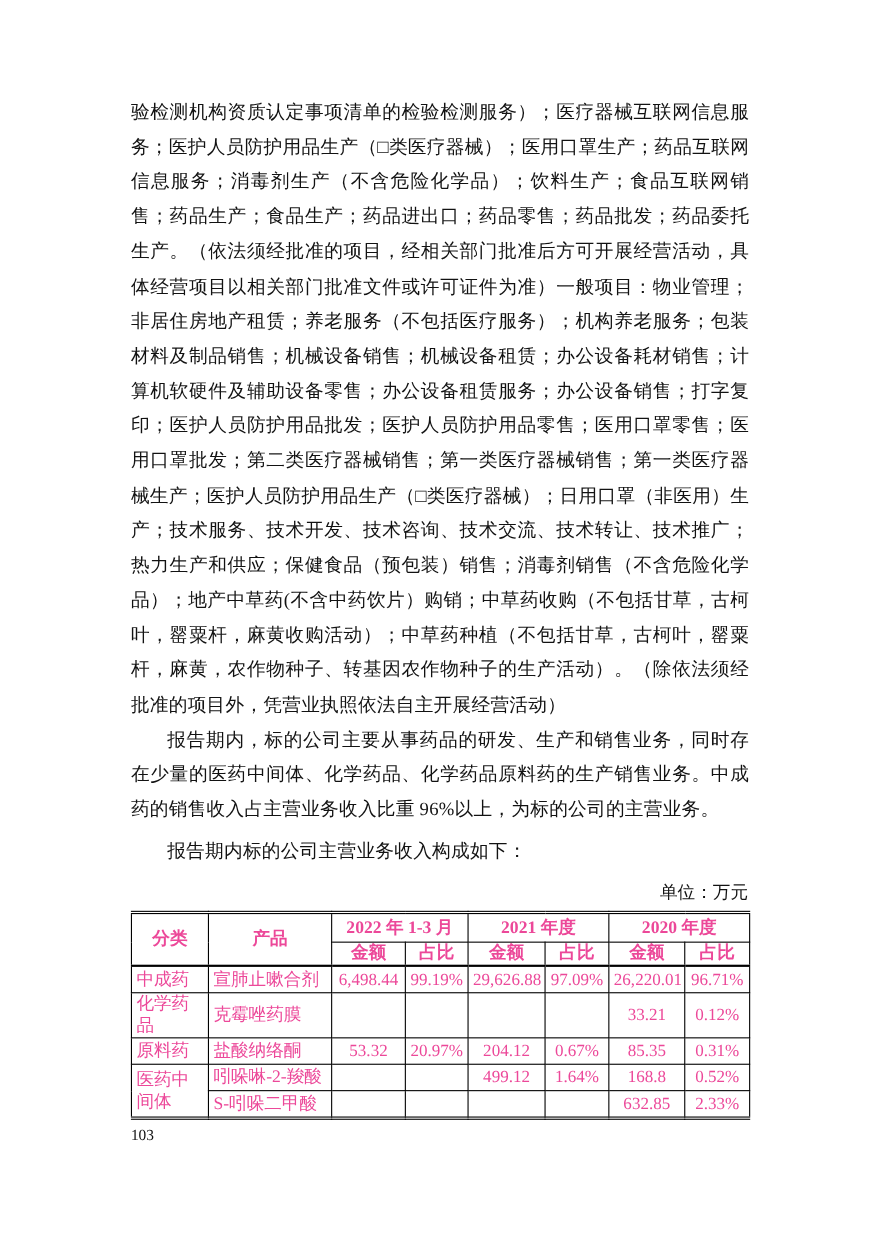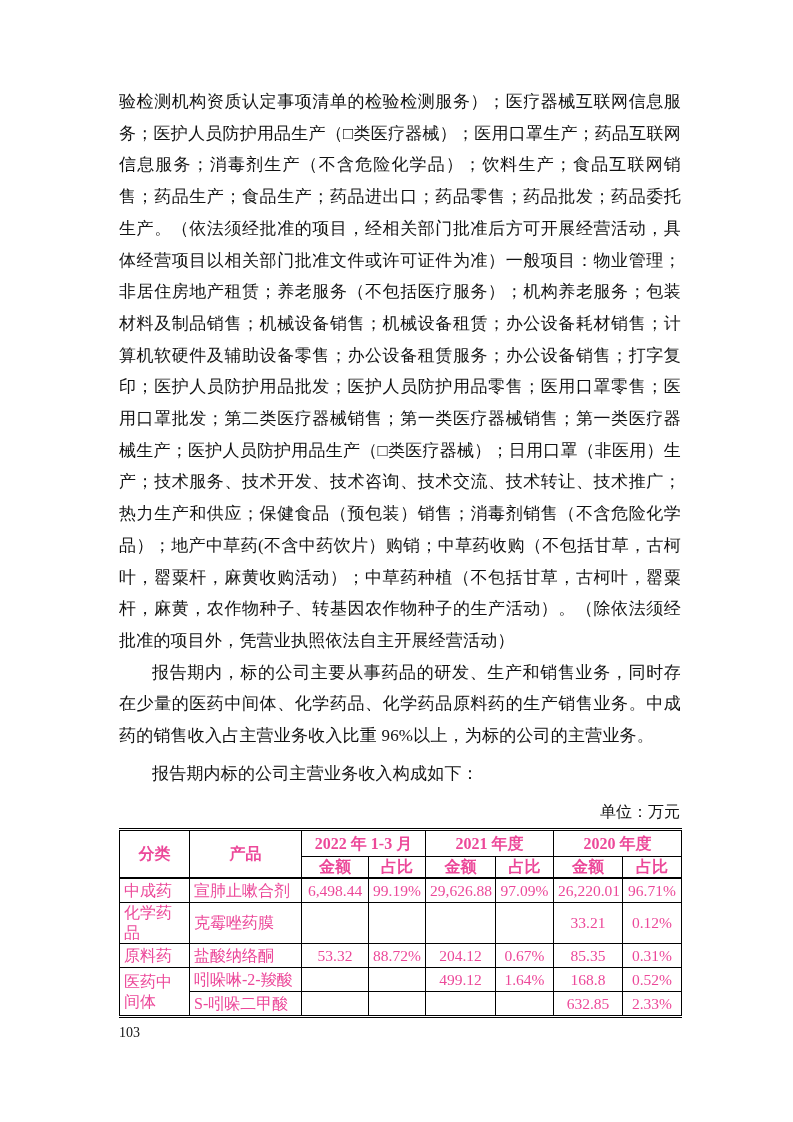--- a/index.html
+++ b/index.html
@@ -130,21 +130,21 @@
           <td class="num"></td>
           <td class="num"></td>
           <td class="num"></td>
           <td class="num">33.21</td>
           <td class="num">0.12%</td>
         </tr>
         <tr>
           <td class="cat">原料药</td>
           <td class="prod">盐酸纳络酮</td>
           <td class="num">53.32</td>
-          <td class="num">88.72%</td>
+          <td class="num">20.97%</td>
           <td class="num">204.12</td>
           <td class="num">0.67%</td>
           <td class="num">85.35</td>
           <td class="num">0.31%</td>
         </tr>
         <tr>
           <td class="cat" rowspan="2">医药中间体</td>
           <td class="prod">吲哚啉-2-羧酸</td>
           <td class="num"></td>
           <td class="num"></td>

